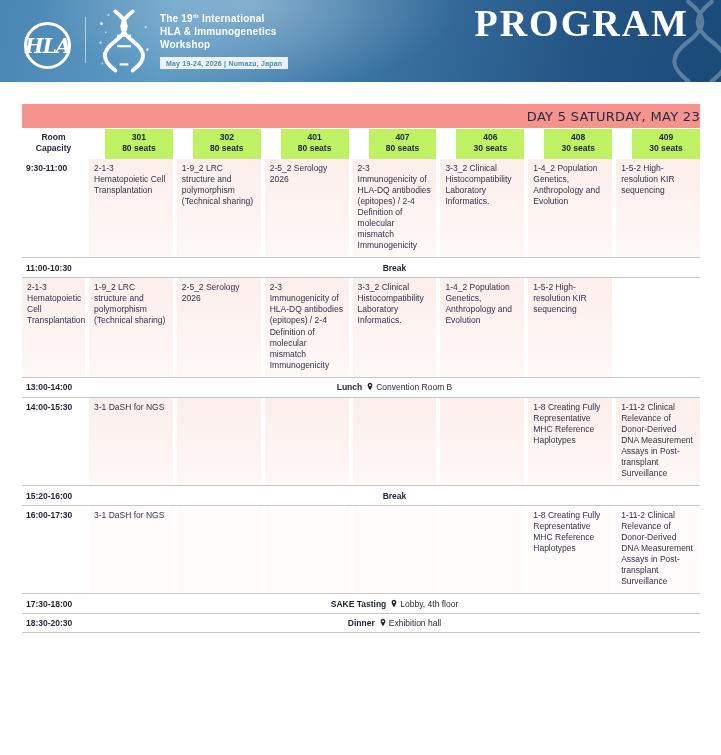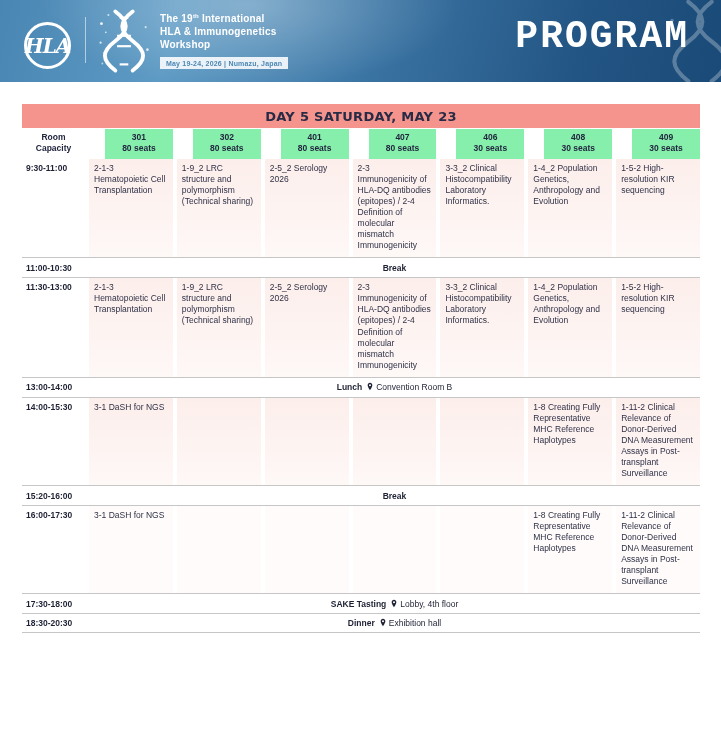--- a/index.html
+++ b/index.html
@@ -23,38 +23,38 @@
   .dna-svg { position:absolute; left:98px; top:8px; }
   .dna-right { position:absolute; right:-14px; top:-6px; opacity:0.28; }
   .wk-title { position:absolute; left:160px; top:12px; color:#fff; }
   .wk-title .line { font-size:10px; font-weight:bold; line-height:1.32; letter-spacing:0.2px; }
   .wk-title sup { font-size:6px; }
   .date-badge {
     display:inline-block; margin-top:4px; background:rgba(255,255,255,0.88);
     color:#4b87b5; font-size:7px; font-weight:bold; padding:2.5px 6px; letter-spacing:0.2px;
   }
   .program-title {
-    position:absolute; right:32px; top:15px; color:#fff;
-    font-family:Liberation Mono, monospace; font-weight:800; font-size:38px; letter-spacing:2px;
+    position:absolute; right:32px; top:1px; color:#fff;
+    font-family:Liberation Serif, serif; font-weight:800; font-size:38px; letter-spacing:2px;
   }
 
   
   .page { padding:22px 0 0 22px; }
   .table-wrap { width:678px; }
 
   .day-header {
-    text-align:center; font-family:"DejaVu Sans", sans-serif; font-weight:bold;
+    text-align:right; font-family:"DejaVu Sans", sans-serif; font-weight:normal;
     font-size:13px; color:#272b45; padding:5px 0 4px; letter-spacing:0.3px;
   }
   .day5-bar { background:#f4948c; }
   .day6-bar { background:#cca8ea; color:#2a2040; }
 
   .cols-row { display:grid; grid-template-columns:63px repeat(7,1fr); column-gap:20px; margin-top:1px; background:#fff; }
   .col-head {
-    background:#86efac; text-align:center; font-size:8.5px; font-weight:bold;
+    background:#bef264; text-align:center; font-size:8.5px; font-weight:bold;
     color:#22263f; padding:3px 0 4px; line-height:1.35; min-height:25px;
   }
   .col-head.room-col { background:#fff; }
 
   .t-row { display:grid; column-gap:4px; background:#fff; }
   .row-sessions { grid-template-columns:63px repeat(7,1fr); }
   .row-event { grid-template-columns:63px 1fr; align-items:center; min-height:20px; }
   .bt { border-top:1px solid #c6c6c6; }
   .bb { border-bottom:1px solid #c6c6c6; }
 
@@ -188,21 +188,20 @@
       </div>
 
       <div class="t-row row-event bt">
         <div class="time-cell">11:00-10:30</div>
         <div class="event-cell">
           <span class="ev-label">Break</span>
         </div>
       </div>
 
       <div class="t-row row-sessions h83 bt">
-        <div class="time-cell">11:30-13:00</div>
         <div class="cell h83">2-1-3 Hematopoietic Cell Transplantation</div>
         <div class="cell h83">1-9_2 LRC structure and polymorphism (Technical sharing)</div>
         <div class="cell h83">2-5_2 Serology 2026</div>
         <div class="cell h83">2-3 Immunogenicity of HLA-DQ antibodies (epitopes) / 2-4 Definition of molecular mismatch Immunogenicity</div>
         <div class="cell h83">3-3_2 Clinical Histocompatibility Laboratory Informatics.</div>
         <div class="cell h83">1-4_2 Population Genetics, Anthropology and Evolution</div>
         <div class="cell h83">1-5-2 High-resolution KIR sequencing</div>
       </div>
 
       <div class="t-row row-event bt">

